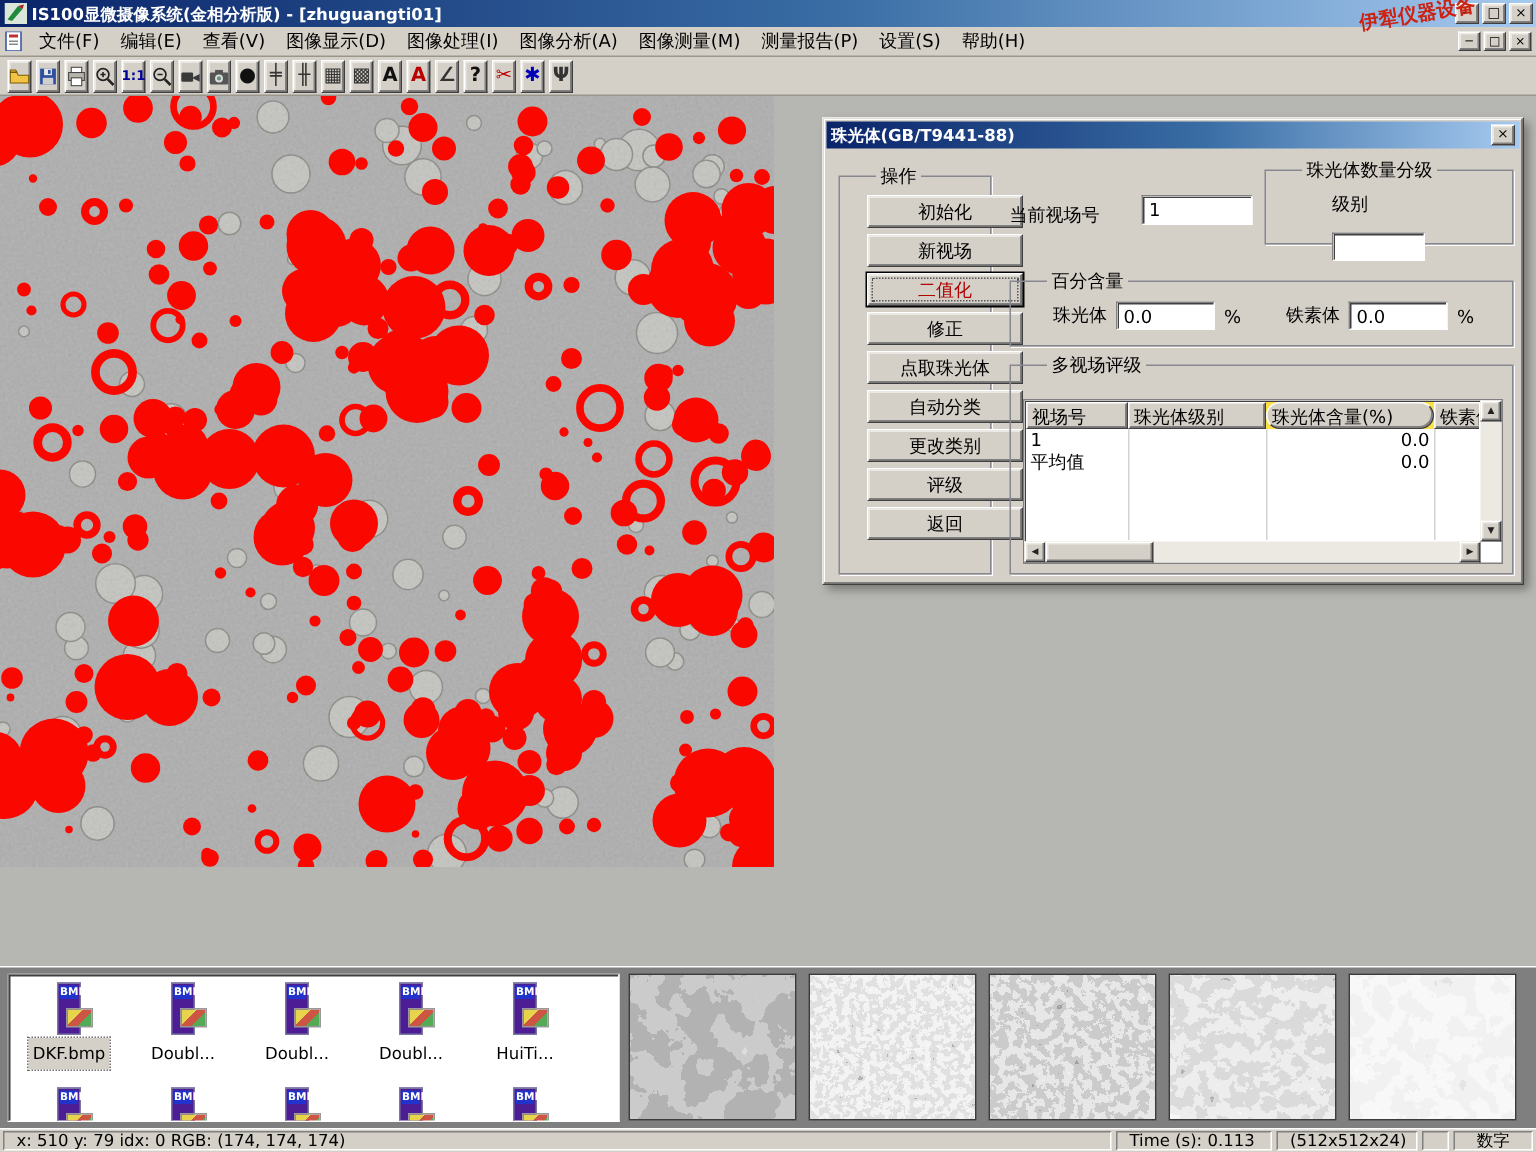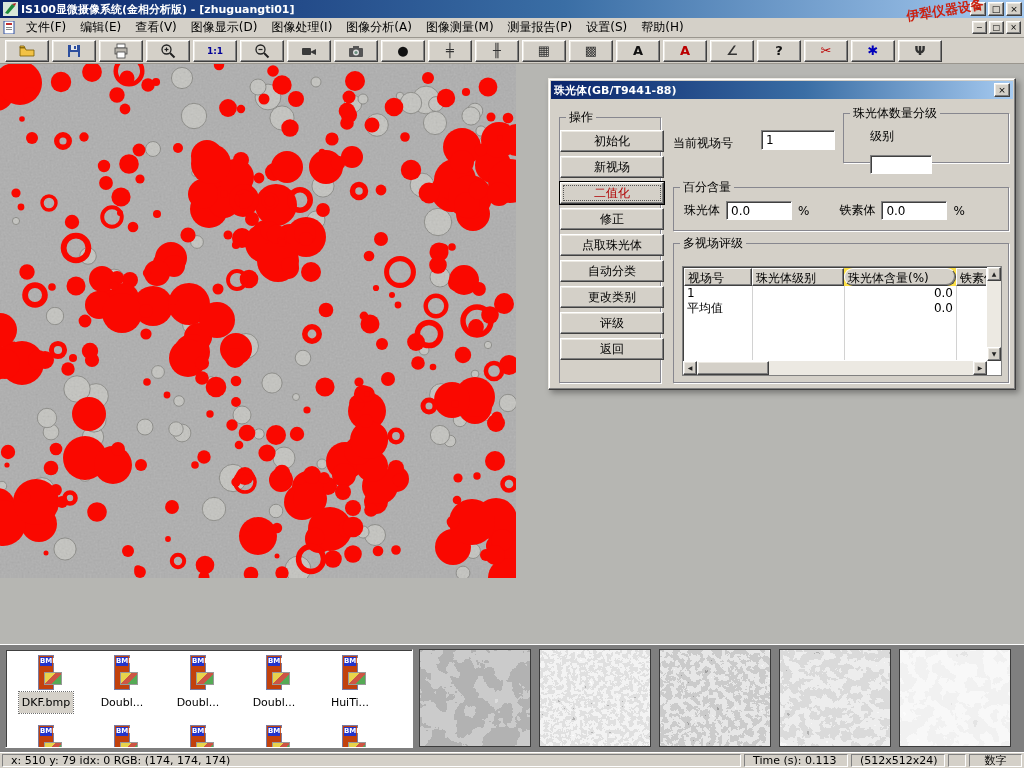--- a/index.html
+++ b/index.html
@@ -20,33 +20,33 @@
   
   .menubar{height:20px;display:flex;align-items:center;background:#d4d0c8;border-bottom:1px solid #9a968e;padding:0 3px;}
   .doc-icon{width:14px;height:13px;margin-right:2px;flex:0 0 auto;}
   #menu-items{display:flex;}
   .menu-item{padding:2px 7px;white-space:nowrap;}
   .mdibtns{display:flex;gap:2px;margin-left:auto;}
   .mdibtn{width:15px;height:13px;font-size:8px;line-height:10px;}
 
   
   .toolbar{height:26px;display:flex;align-items:center;gap:3px;padding:0 5px;background:#d4d0c8;border-bottom:1px solid #9a968e;}
-  .tbtn{width:44px;height:22px;display:flex;align-items:center;justify-content:center;font-size:13px;font-weight:bold;font-family:inherit;cursor:default;text-align:right;}
+  .tbtn{width:16px;height:22px;display:flex;align-items:center;justify-content:center;font-size:13px;font-weight:bold;font-family:inherit;cursor:default;text-align:right;}
   .tbtn svg{width:16px;height:16px;display:block;}
 
   
   .workspace{position:relative;height:580px;background:#b6b6b2;overflow:hidden;}
   #micrograph-wrap{position:absolute;left:0;top:0;width:516px;height:514px;}
 
   
   .dialog{position:absolute;left:548px;top:14px;width:468px;height:312px;background:#d4d0c8;border:1px solid;border-color:#ece9e2 #404040 #404040 #ece9e2;box-shadow:inset -1px -1px 0 #808080,inset 1px 1px 0 #fff,3px 3px 6px rgba(0,0,0,.35);padding:2px;z-index:20;}
   .dlg-title{height:18px;background:linear-gradient(90deg,#0a246a,#3a6ea5 55%,#a6caf0);color:#fff;font-weight:bold;font-size:11px;display:flex;align-items:center;padding:0 3px;}
   .dlg-title-text{flex:1;white-space:nowrap;overflow:hidden;}
   .dlg-body{position:relative;height:288px;font-size:12px;}
-  fieldset{min-width:0;border:1px solid #87878f;box-shadow:1px 1px 0 #fdfdfd;position:absolute;}
+  fieldset{min-width:0;border:1px solid #87878f;box-shadow:1px 1px 0 #fdfdfd;position:absolute;padding-left:18px;}
   legend{padding:0 3px;margin-left:6px;background:#d4d0c8;font-size:12px;}
   .op-group{left:8px;top:10px;width:102px;bottom:4px;}
   .opbtn{display:block;width:104px;height:22px;margin:4px auto 0;font-size:12px;font-family:Liberation Serif, serif;white-space:nowrap;padding:0;}
   .opbtn.active{color:#b00000;box-shadow:0 0 0 1px #000,inset -1px -1px 0 #808080,inset 1px 1px 0 #ece9e2;outline:1px dotted #555;outline-offset:-4px;}
   .cur-label{position:absolute;left:122px;top:36px;}
   .cur-input{position:absolute;left:210px;top:31px;width:74px;height:20px;padding:1px 4px;font-size:12px;font-family:inherit;}
   .grade-group{left:292px;top:6px;width:166px;height:58px;}
   .grade-row{display:flex;align-items:flex-start;gap:10px;padding:6px 0 0 26px;flex-direction:column;}
   .lvl{width:62px;height:19px;padding:1px 4px;font-size:12px;font-family:inherit;}
   .pct-group{left:122px;top:80px;width:336px;height:52px;}
@@ -70,21 +70,21 @@
   .vtrack{flex:1;}
   .htrack{flex:1;position:relative;}
   .hthumb{position:absolute;left:0;top:0;width:72px;height:14px;}
 
   
   .bottom{height:108px;background:#7f7f7f;border-top:1px solid #fff;display:flex;align-items:flex-start;padding:4px 0 0 5px;gap:6px;}
   .file-list{width:408px;height:99px;background:#fff;border:1px solid;border-color:#808080 #fff #fff #808080;box-shadow:inset 1px 1px 0 #404040;overflow:hidden;position:relative;}
   .file-row{display:flex;position:absolute;left:2px;top:2px;}
   .file-row.second{top:72px;}
   .file-item{width:76px;display:flex;flex-direction:column;align-items:center;padding-top:3px;}
-  .bmp-icon{width:16px;height:35px;background:#c2410c;border:1px solid #7a7aa0;position:relative;}
+  .bmp-icon{width:16px;height:35px;background:#4c1d95;border:1px solid #7a7aa0;position:relative;}
   .bmp-tag{position:absolute;top:1px;left:1px;right:1px;height:9px;background:#2233cc;color:#fff;font-size:7px;line-height:9px;text-align:center;font-weight:bold;}
   .bmp-art{position:absolute;bottom:4px;left:5px;width:18px;height:13px;border:1px solid #999;background:linear-gradient(135deg,#e8d44c 38%,#cc5544 38%,#cc5544 66%,#55aa55 66%);}
   .file-name{font-size:11px;margin-top:2px;padding:4px 3px;white-space:nowrap;}
   .file-name.sel{background:#d4d0c8;outline:1px dotted #707070;}
   .thumbs{display:flex;gap:8px;}
   .thumb{border:1px solid #3c3c3c;background:#999;display:block;}
 
   
   .statusbar{height:16px;display:flex;gap:3px;padding:1px 2px;background:#d4d0c8;font-size:11px;align-items:stretch;border-top:1px solid #fff;}
   .spanel{border:1px solid;border-color:#808080 #fff #fff #808080;padding:0 8px;line-height:12px;white-space:nowrap;overflow:hidden;}

